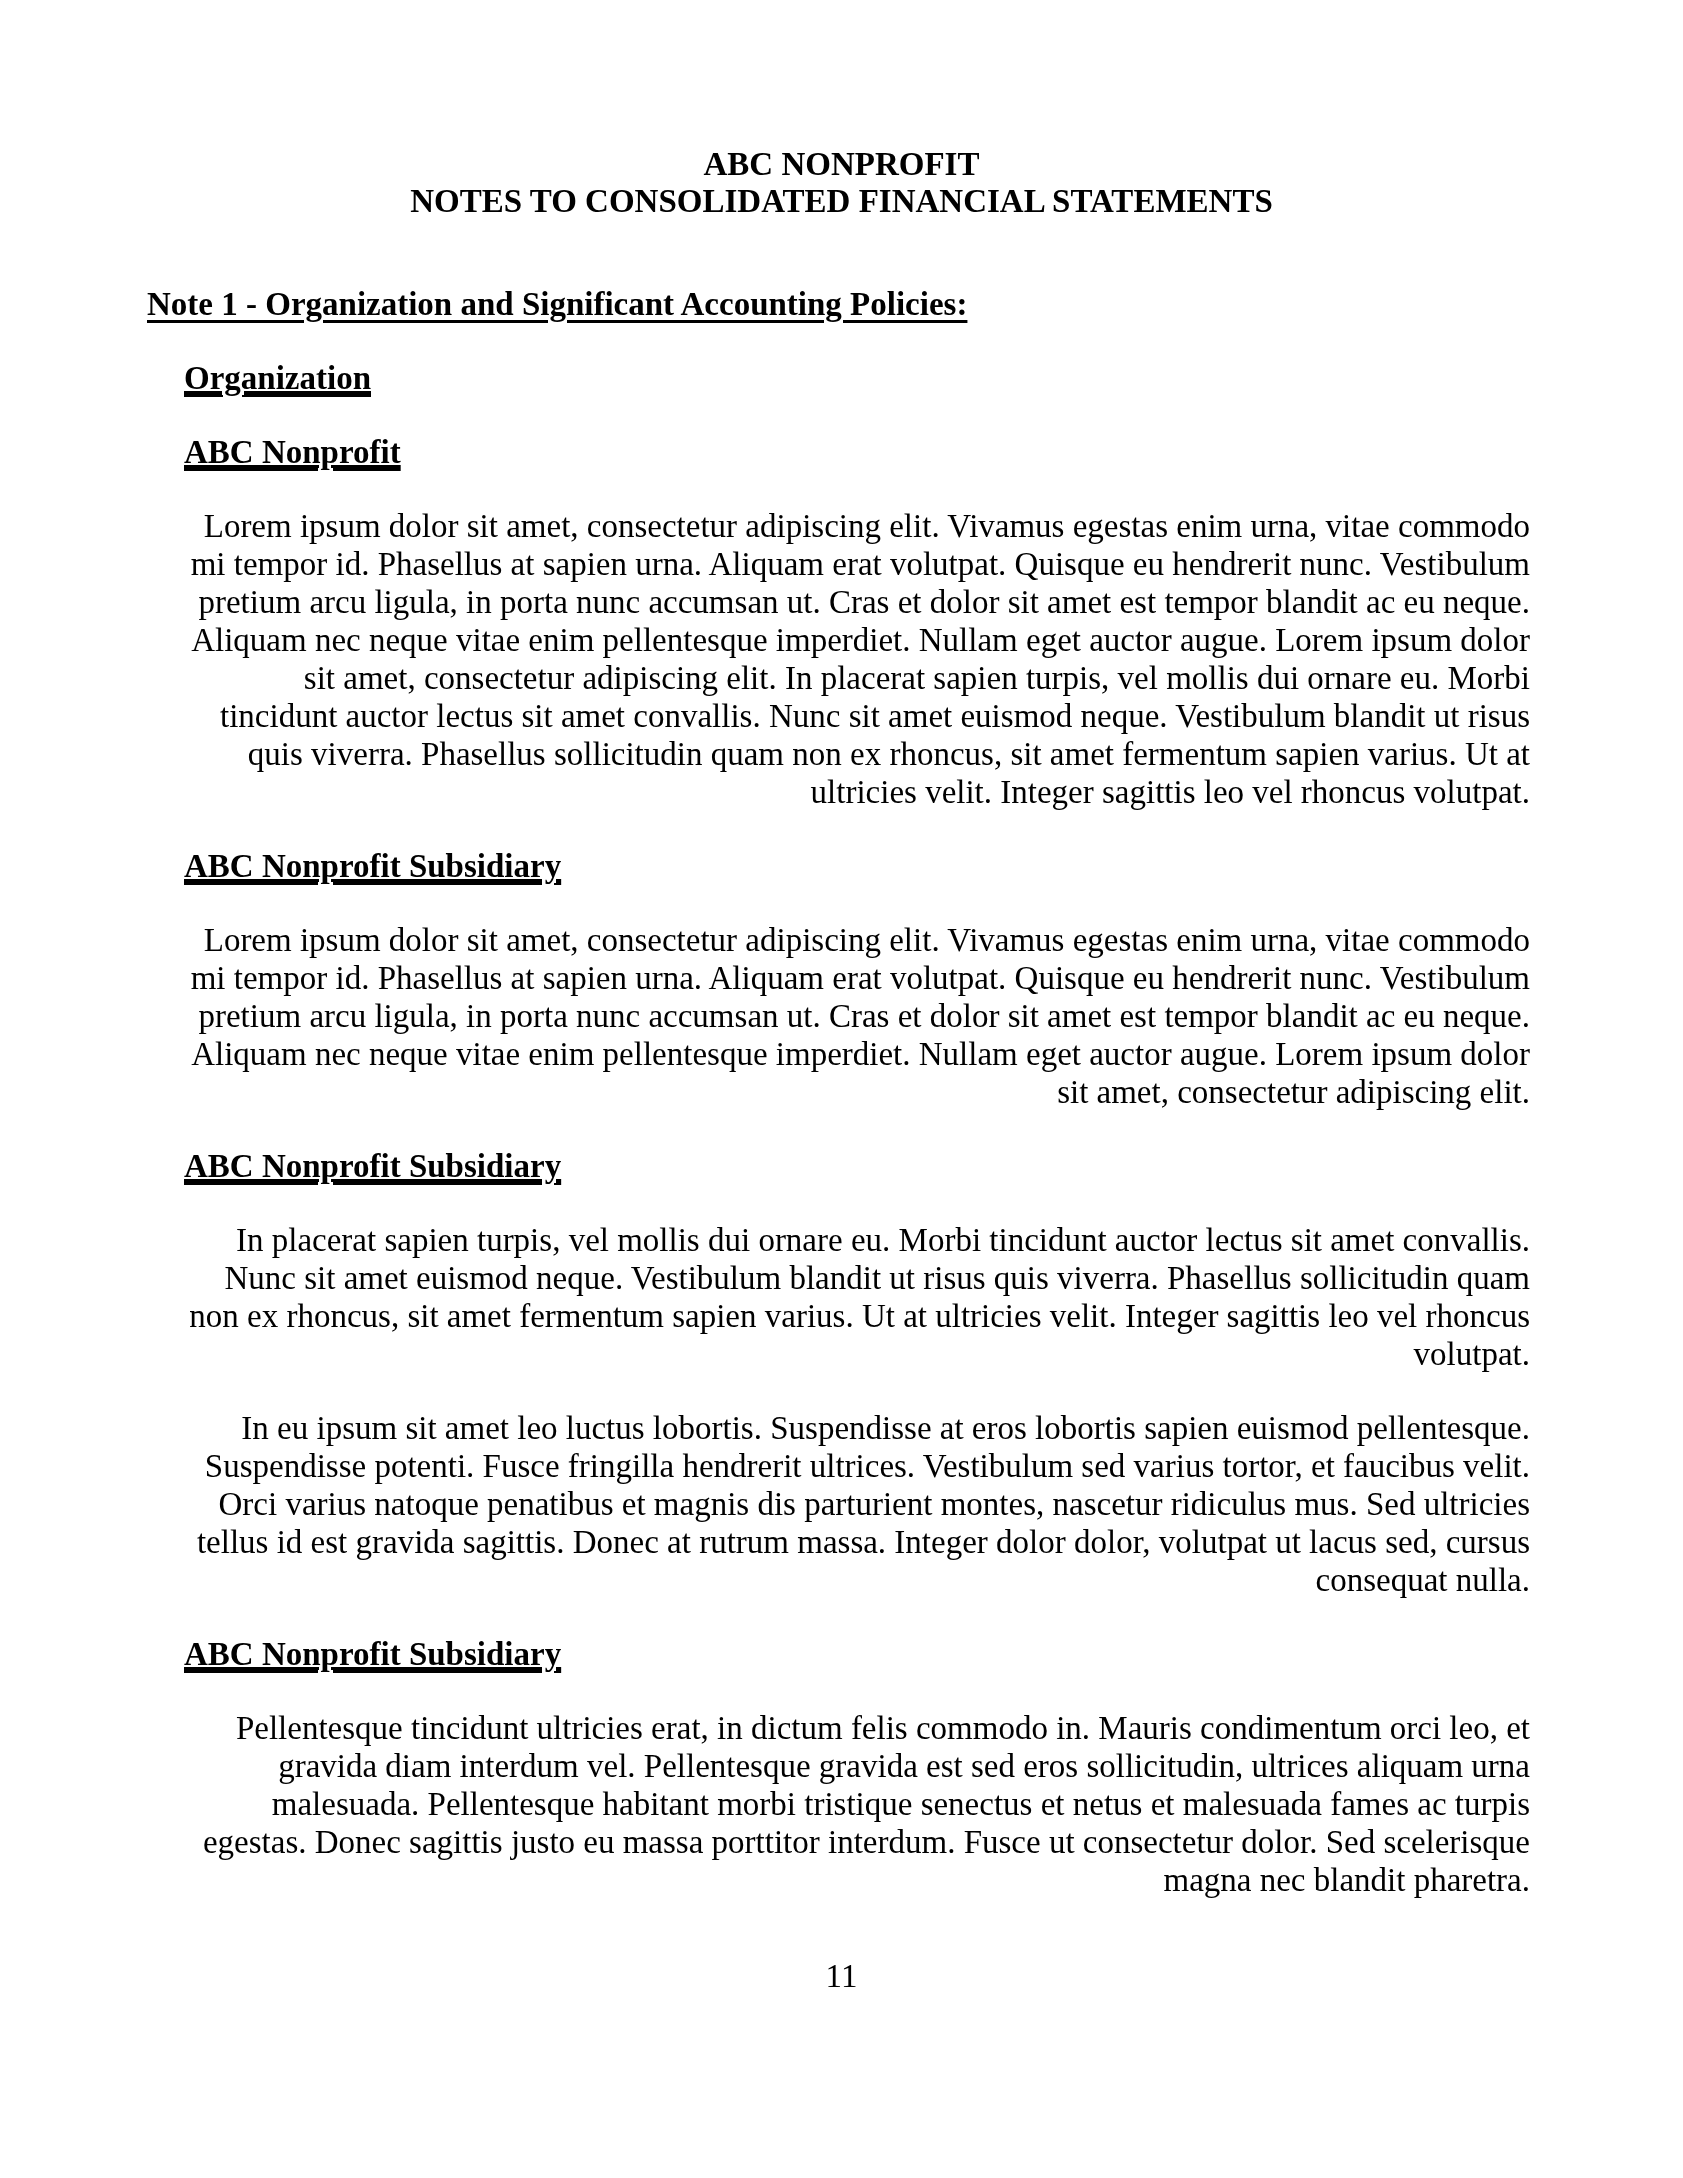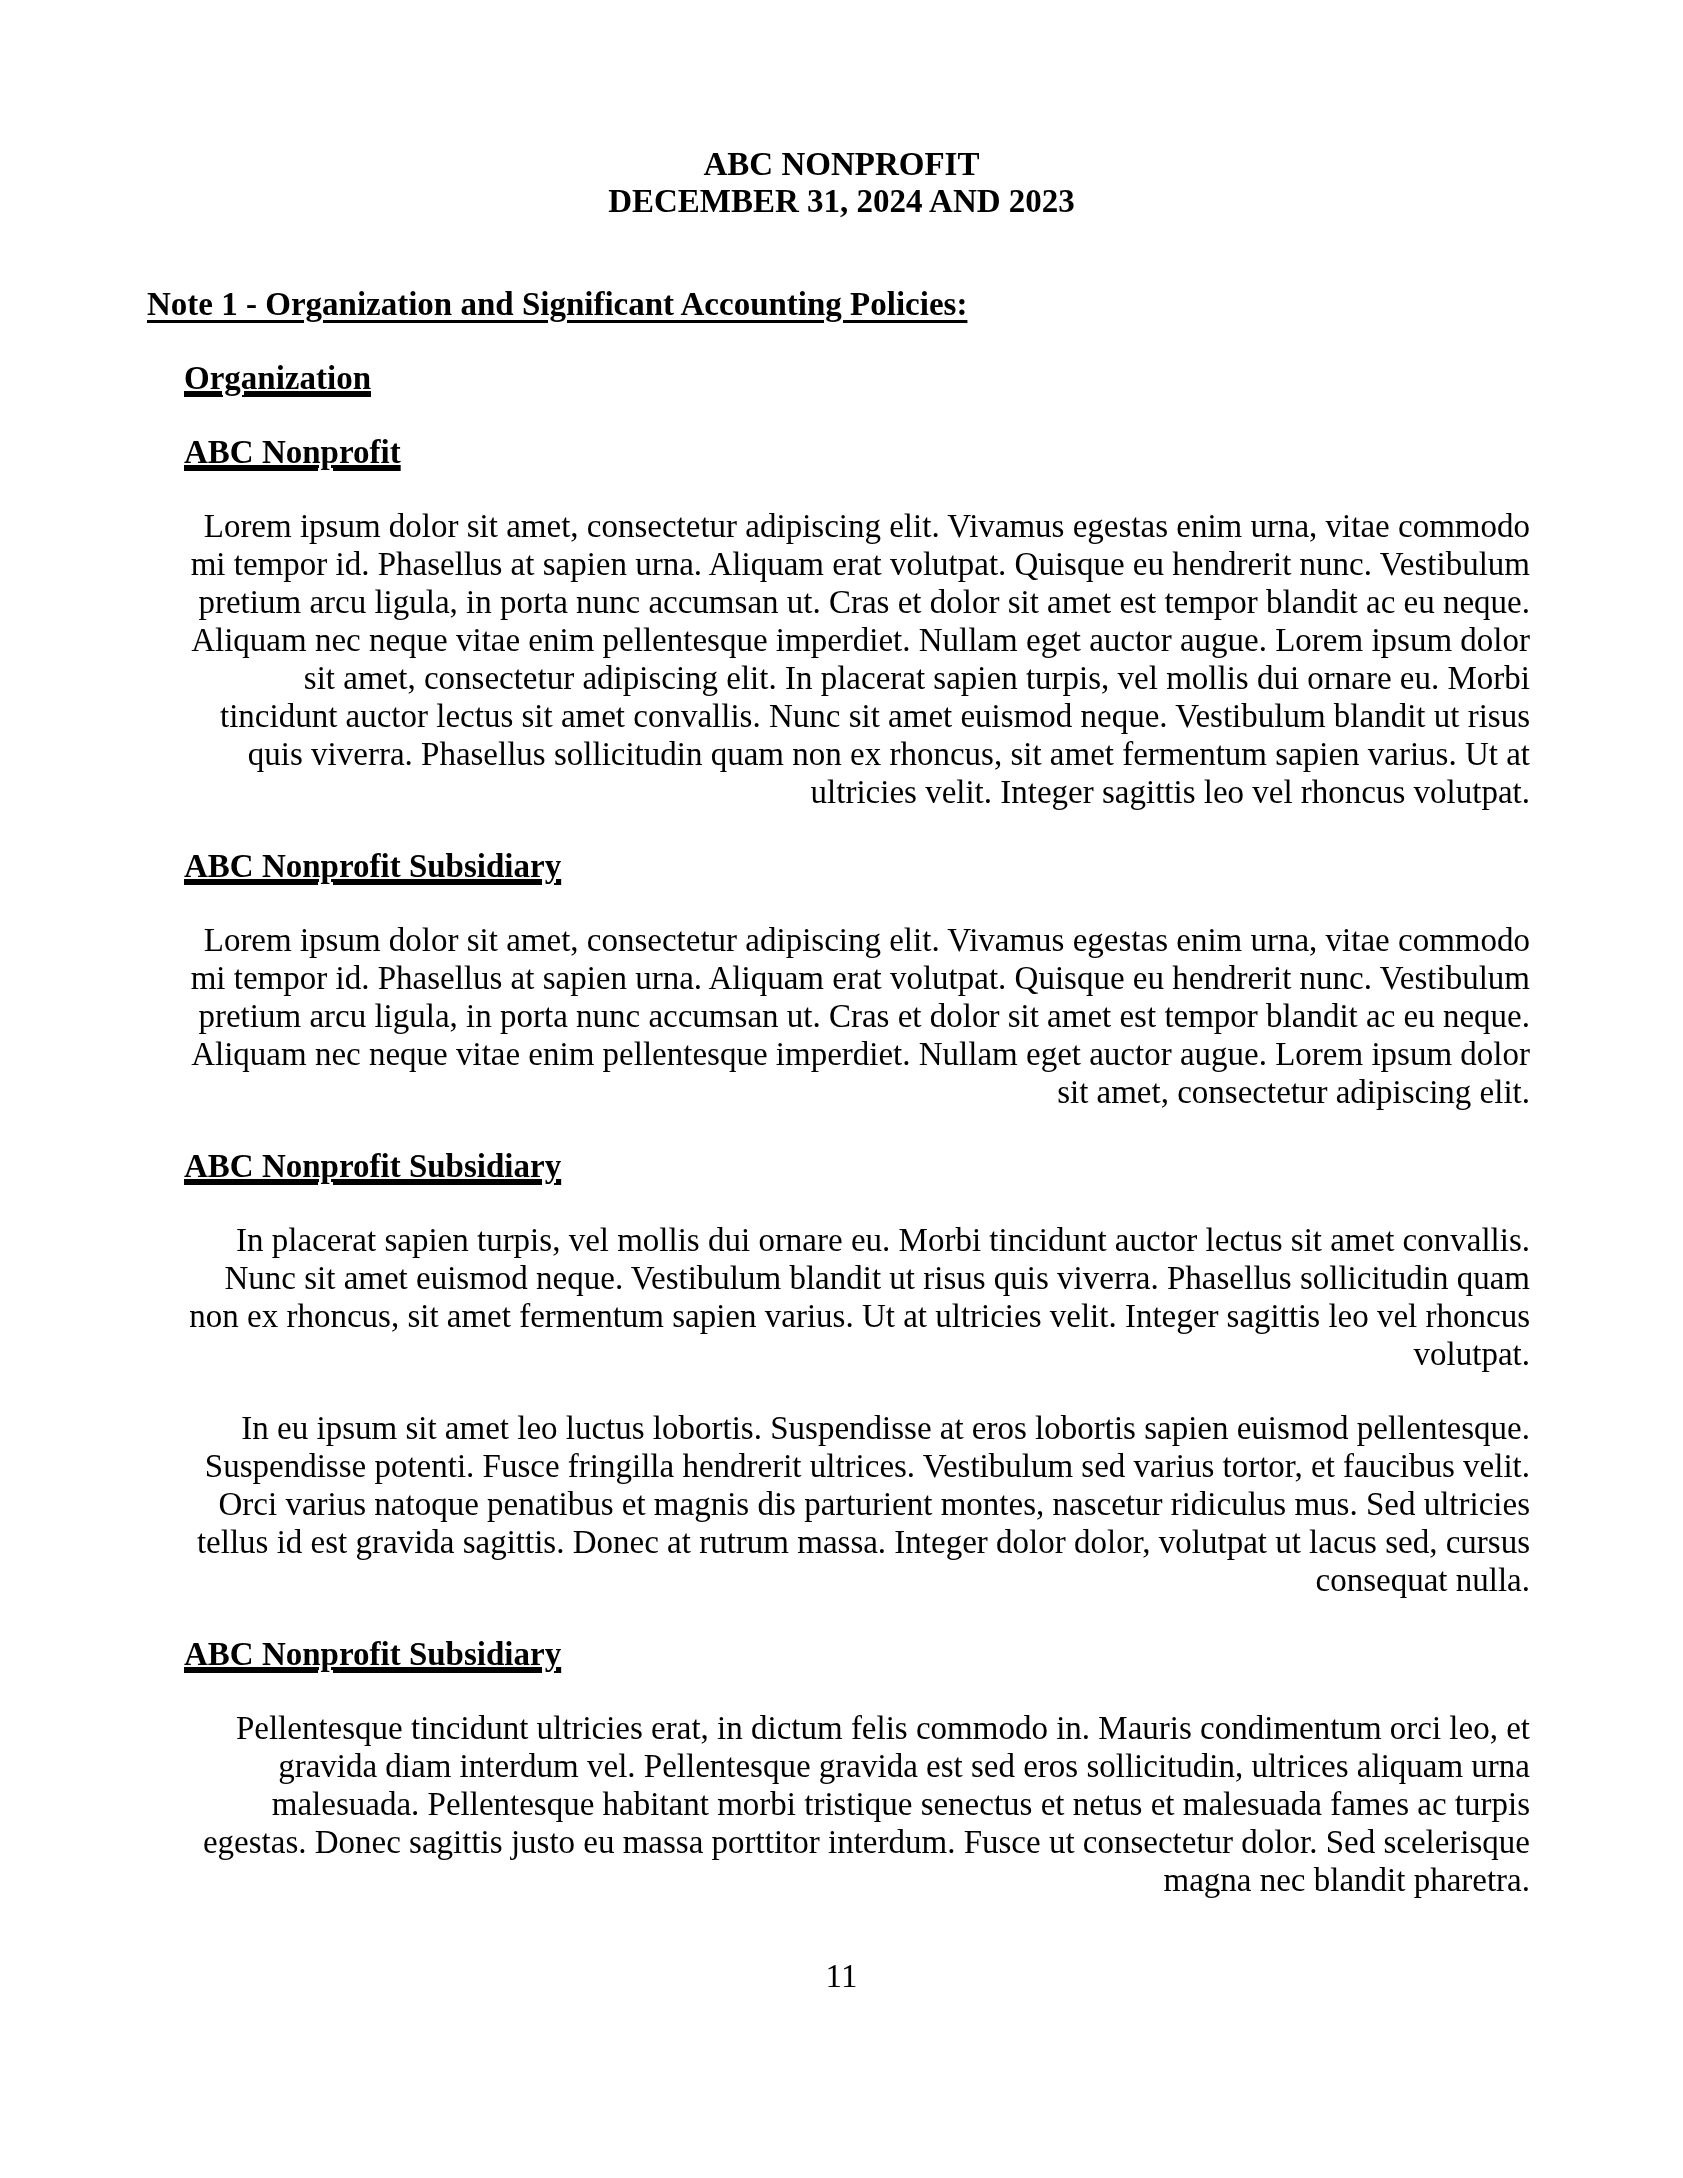--- a/index.html
+++ b/index.html
@@ -64,21 +64,21 @@
     line-height: 38px;
   }
 </style>
 </head>
 <body>
 
 <div class="page">
 
   <div class="doc-header">
     <div>ABC NONPROFIT</div>
-    <div>DECEMBER 31, 2024 AND 2023</div>
+    <div>NOTES TO CONSOLIDATED FINANCIAL STATEMENTS</div>
   </div>
 
   <div class="note-heading">
     <span class="u">Note 1 - Organization and Significant Accounting Policies:</span>
   </div>
 
   <div class="content">
 
     <div class="sub-heading">
       <span class="u">Organization</span>

